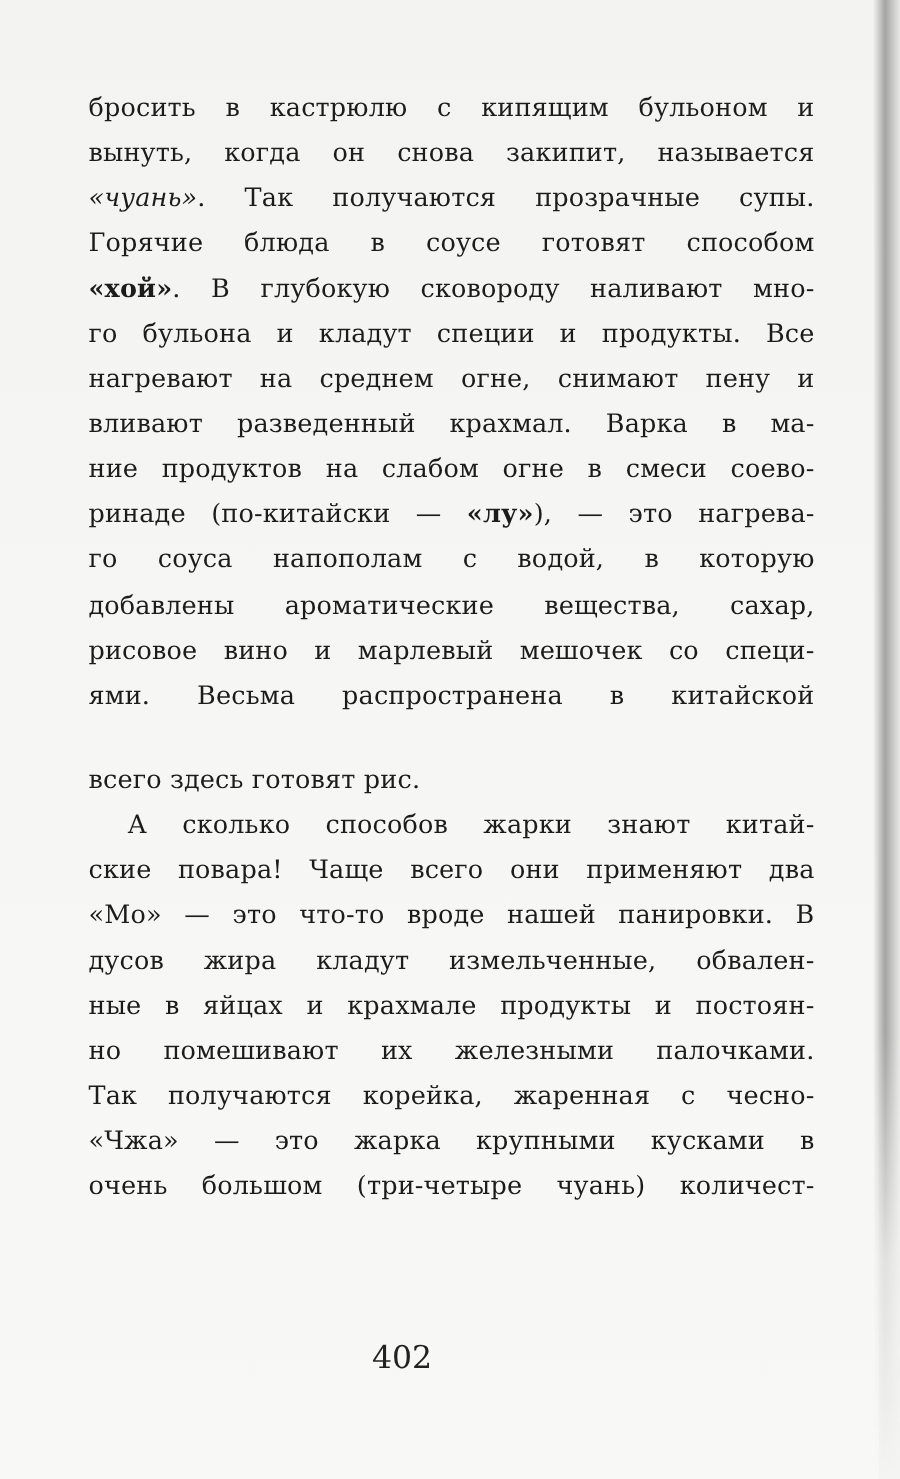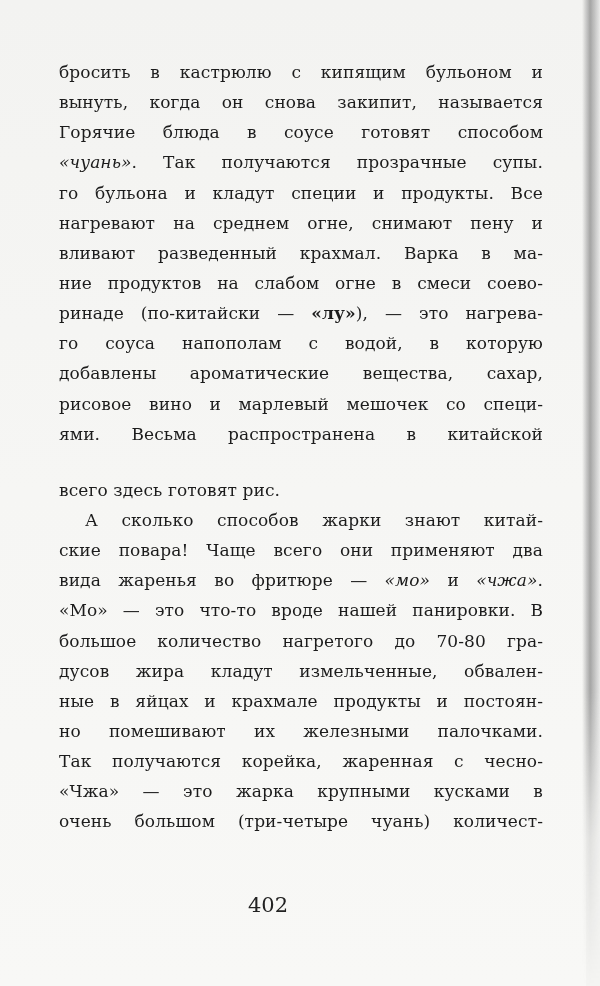--- a/index.html
+++ b/index.html
@@ -37,39 +37,38 @@
   }
 </style>
 </head>
 <body>
 
 <div class="page">
   <div class="text" id="body-text">
       <div>
         <span class="line"><span>бросить в кастрюлю с кипящим бульоном и</span></span>
         <span class="line"><span>вынуть, когда он снова закипит, называется</span></span>
+        <span class="line"><span class="it">«чуань»</span><span>. Так получаются прозрачные супы.</span></span>
         <span class="line"><span>Горячие блюда в соусе готовят способом</span></span>
-        <span class="line"><span class="it">«чуань»</span><span>. Так получаются прозрачные супы.</span></span>
+        <span class="line"><span class="b">«хой»</span><span>. В глубокую сковороду наливают мно-</span></span>
         <span class="line"><span>го бульона и кладут специи и продукты. Все</span></span>
         <span class="line"><span>нагревают на среднем огне, снимают пену и</span></span>
         <span class="line"><span>вливают разведенный крахмал. Варка в ма-</span></span>
         <span class="line"><span>ние продуктов на слабом огне в смеси соево-</span></span>
         <span class="line"><span>ринаде (по-китайски — </span><span class="b">«лу»</span><span>), — это нагрева-</span></span>
         <span class="line"><span>го соуса напополам с водой, в которую</span></span>
         <span class="line"><span>добавлены ароматические вещества, сахар,</span></span>
         <span class="line"><span>рисовое вино и марлевый мешочек со специ-</span></span>
         <span class="line"><span>ями. Весьма распространена в китайской</span></span>
         <span class="line last"><span>всего здесь готовят рис.</span></span>
       </div>
       <div>
         <span class="line indent"><span>А сколько способов жарки знают китай-</span></span>
         <span class="line"><span>ские повара! Чаще всего они применяют два</span></span>
-        <span class="line"><span>вида жаренья во фритюре — </span><span class="it">«мо»</span><span> и </span><span class="it">«чжа»</span><span>.</span></span>
         <span class="line"><span>«Мо» — это что-то вроде нашей панировки. В</span></span>
-        <span class="line"><span>большое количество нагретого до 70-80 гра-</span></span>
         <span class="line"><span>дусов жира кладут измельченные, обвален-</span></span>
         <span class="line"><span>ные в яйцах и крахмале продукты и постоян-</span></span>
         <span class="line"><span>но помешивают их железными палочками.</span></span>
         <span class="line"><span>Так получаются корейка, жаренная с чесно-</span></span>
         <span class="line"><span>«Чжа» — это жарка крупными кусками в</span></span>
         <span class="line"><span>очень большом (три-четыре чуань) количест-</span></span>
       </div>
     </div>
   <div class="page-number">402</div>
 </div>

